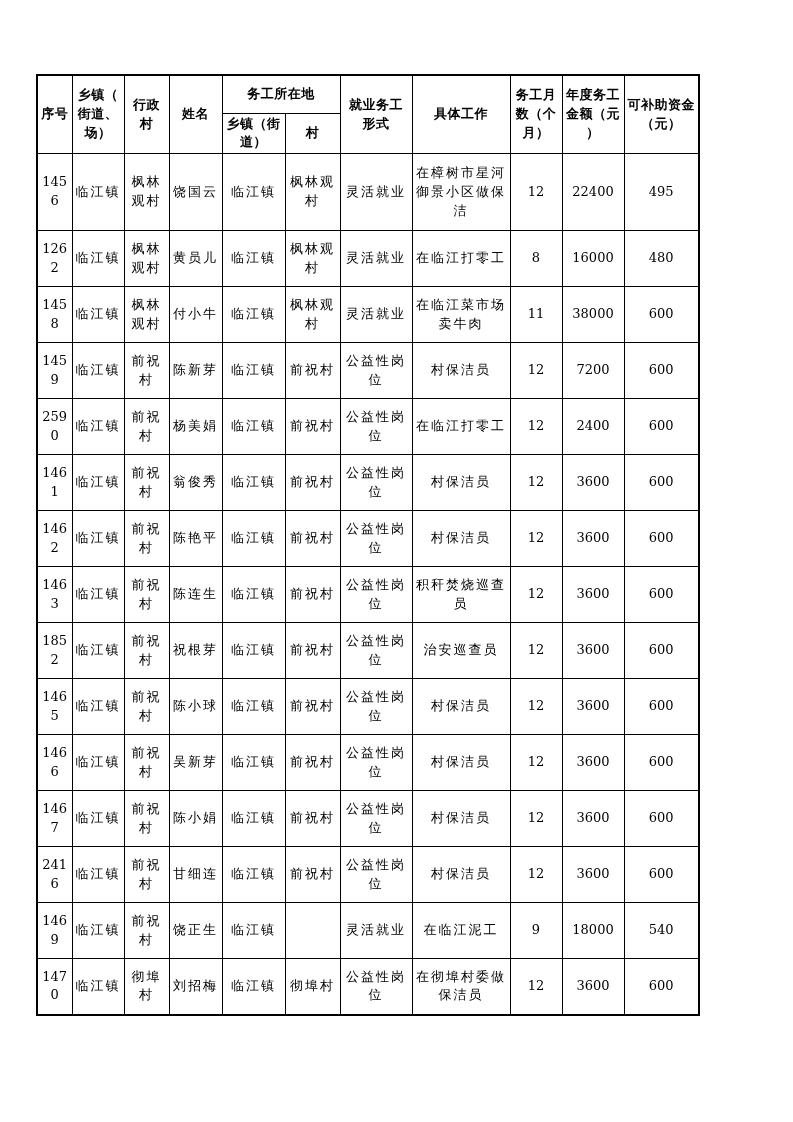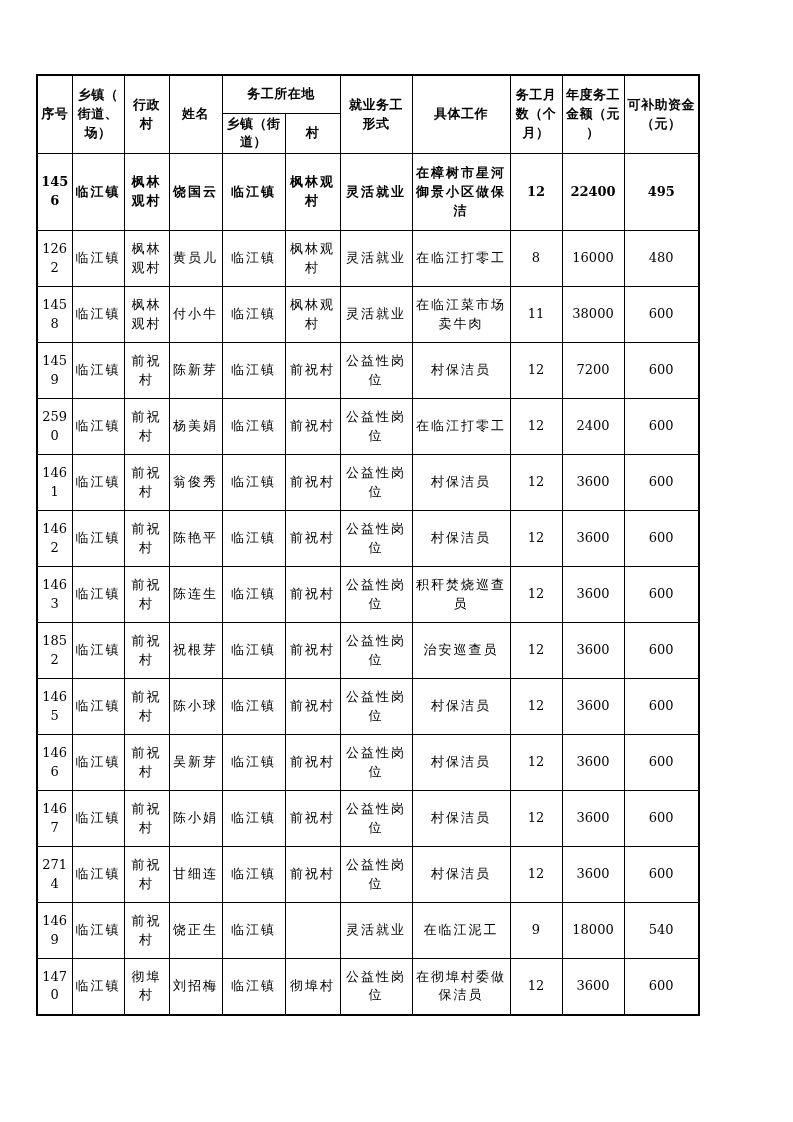--- a/index.html
+++ b/index.html
@@ -43,21 +43,21 @@
     line-height: 1.45;
   }
   table.subsidy th {
     font-size: 13px;
     font-weight: bold;
     letter-spacing: 0.5px;
   }
   thead tr.head-top { height: 38px; }
   thead tr.head-sub { height: 40px; }
   tbody tr { height: 56px; }
-  tbody tr:first-child { height: 77px; font-weight: bold; }
+  tbody tr:first-child { height: 77px; }
   tbody td {
     font-size: 13px;
     letter-spacing: 2px;
   }
   
   tbody td:nth-child(1),
   tbody td:nth-child(9),
   tbody td:nth-child(10),
   tbody td:nth-child(11) {
     letter-spacing: 0;
@@ -262,21 +262,21 @@
     <td>临江镇</td>
     <td>前祝村</td>
     <td>公益性岗位</td>
     <td>村保洁员</td>
     <td>12</td>
     <td>3600</td>
     <td>600</td>
   </tr>
 
   <tr>
-    <td>2714</td>
+    <td>2416</td>
     <td>临江镇</td>
     <td>前祝村</td>
     <td>甘细连</td>
     <td>临江镇</td>
     <td>前祝村</td>
     <td>公益性岗位</td>
     <td>村保洁员</td>
     <td>12</td>
     <td>3600</td>
     <td>600</td>

